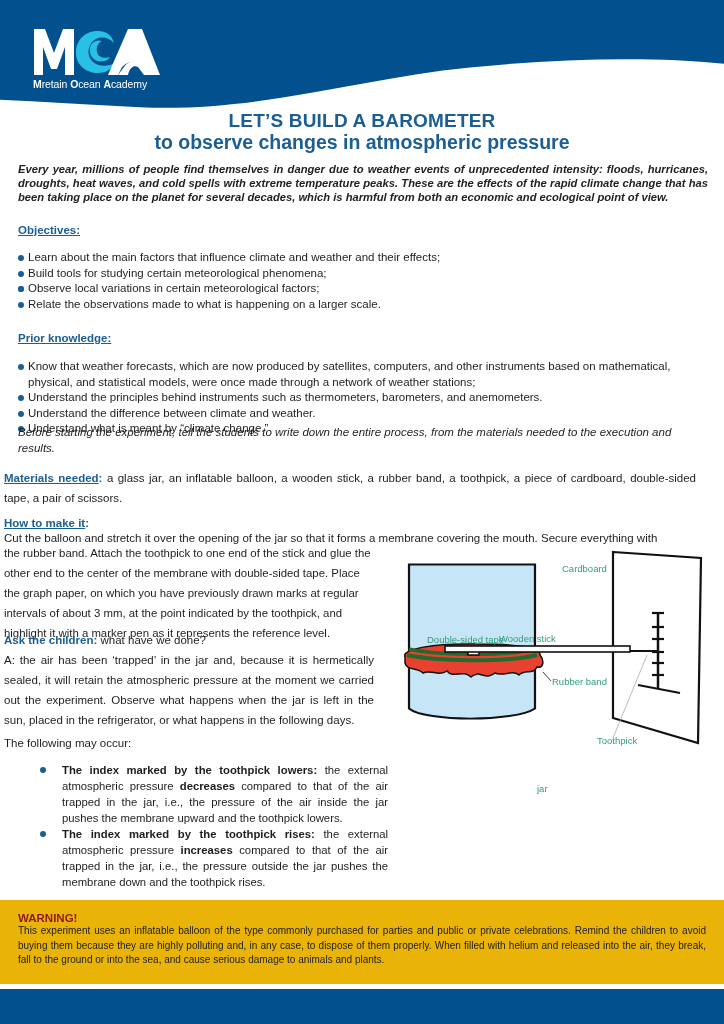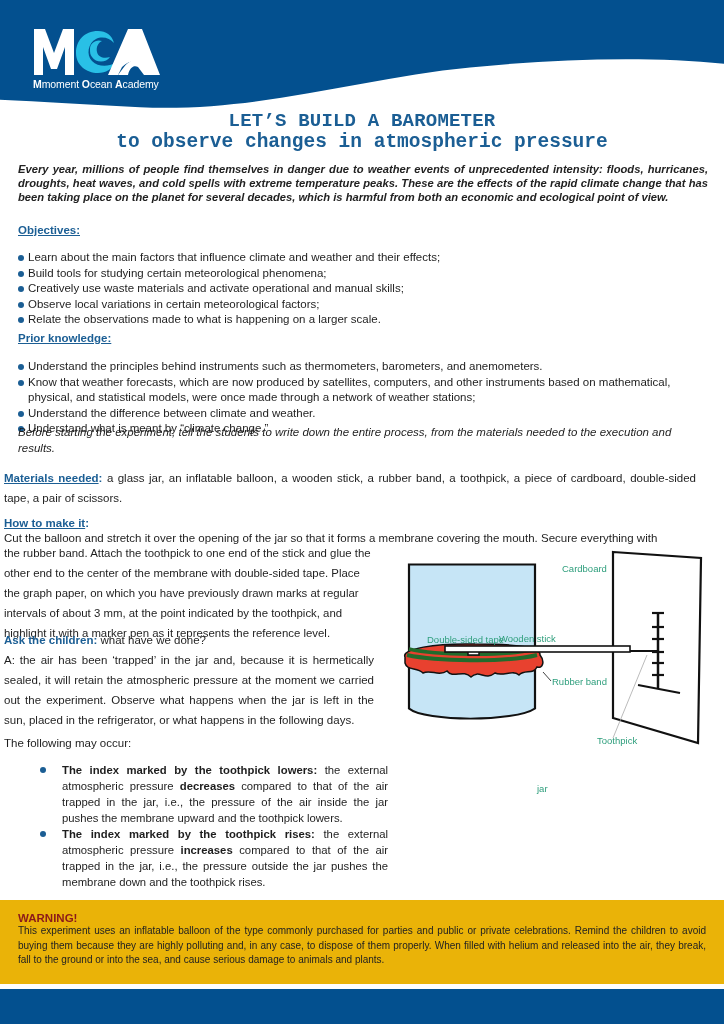--- a/index.html
+++ b/index.html
@@ -6,21 +6,21 @@
   html, body { width: 724px; height: 1024px; overflow: hidden; background: #ffffff; }
   body { position: relative; font-family: "Liberation Sans", sans-serif; color: #1e1e1e; }
 
   .header { position: absolute; left: 0; top: 0; width: 724px; height: 110px; }
   .header svg { position: absolute; left: 0; top: 0; }
   .logo { position: absolute; left: 32px; top: 25px; width: 150px; height: 70px; }
   .logo-letters { position: absolute; left: 0; top: 0; }
   .logo-sub { position: absolute; left: 1px; top: 53px; font-size: 10.5px; color: #ffffff; white-space: nowrap; letter-spacing: -0.1px; }
   .logo-sub b { font-weight: bold; }
 
-  .title { position: absolute; left: 0; width: 724px; text-align: center; color: #1b5e94; font-weight: bold; font-family: Liberation Mono, monospace; }
+  .title { position: absolute; left: 0; width: 724px; text-align: center; color: #1b5e94; font-weight: bold; }
   .title1 { top: 110px; font-size: 19px; letter-spacing: 0.2px; }
   .title2 { top: 131px; font-size: 19.5px; }
 
   .intro { position: absolute; left: 18px; top: 162px; width: 690px; font-size: 11.2px; line-height: 14px; font-style: italic; font-weight: bold; text-align: justify; color: #222; }
 
   .section-head { position: absolute; left: 18px; font-size: 11.5px; font-weight: bold; color: #1b5e94; text-decoration: underline; }
   .list { position: absolute; left: 18px; width: 692px; font-size: 11.5px; line-height: 15.5px; margin-top: 12px; }
   .list .li { position: relative; padding-left: 10px; }
   .list .li .bullet { position: absolute; left: 0; top: 5px; width: 6px; height: 6px; border-radius: 50%; background: #1b5e94; }
   .italic-note { position: absolute; left: 18px; width: 692px; font-size: 11.5px; line-height: 15.5px; font-style: italic; }
@@ -53,42 +53,42 @@
     <svg class="logo-letters" width="140" height="52" viewBox="0 0 140 52">
 
       <path d="M2,50 V4 H13 L22,28 L31,4 H42 V50 H33 V22 L25,44 H19 L11,22 V50 Z" fill="#ffffff"></path>
 
       <path d="M66,6 C52,6 44,16 44,28 C44,40 54,48 66,48 C74,48 80,44 83,38 C76,42 66,42 60,36 C54,30 56,18 64,14 C70,11 78,13 82,18 C80,10 74,6 66,6 Z" fill="#29c0e6"></path>
       <path d="M58,24 C58,18 64,14 70,16 C66,18 64,22 65,27 C66,32 72,34 78,32 C74,38 64,38 60,32 C58,30 58,27 58,24 Z" fill="#29c0e6"></path>
 
       <path d="M96,4 H110 L128,50 H117 L110,38 C104,34 96,36 90,42 L86,50 H76 Z" fill="#ffffff"></path>
       <path d="M92,42 C98,34 108,32 114,38 L118,50 H112 L106,42 C102,40 98,42 96,50 H86 Z" fill="#ffffff"></path>
     </svg>
-    <div class="logo-sub"><b>M</b><span>moment </span><b>O</b><span>cean </span><b>A</b><span>cademy</span></div>
+    <div class="logo-sub"><b>M</b><span>retain </span><b>O</b><span>cean </span><b>A</b><span>cademy</span></div>
   </div>
 </div>
 
 <div class="title title1">LET’S BUILD A BAROMETER</div>
 <div class="title title2">to observe changes in atmospheric pressure</div>
 
 <div class="intro">Every year, millions of people find themselves in danger due to weather events of unprecedented intensity: floods, hurricanes, droughts, heat waves, and cold spells with extreme temperature peaks. These are the effects of the rapid climate change that has been taking place on the planet for several decades, which is harmful from both an economic and ecological point of view.</div>
 
 <div class="section-head" style="top:224px;">Objectives:</div>
 <div class="list" style="top:238px;">
   <div class="li"><span class="bullet"></span><span>Learn about the main factors that influence climate and weather and their effects;</span></div>
   <div class="li"><span class="bullet"></span><span>Build tools for studying certain meteorological phenomena;</span></div>
-  <div class="li"><span class="bullet"></span><span>Creatively use waste materials and activate operational and manual skills;</span></div>
+  <div class="li"><span class="bullet"></span></div>
   <div class="li"><span class="bullet"></span><span>Observe local variations in certain meteorological factors;</span></div>
   <div class="li"><span class="bullet"></span><span>Relate the observations made to what is happening on a larger scale.</span></div>
 </div>
 
 <div class="section-head" style="top:332px;">Prior knowledge:</div>
 <div class="list" style="top:347px;">
+  <div class="li"><span class="bullet"></span><span> Know that weather forecasts, which are now produced by satellites, computers, and other instruments based on mathematical, physical, and statistical models, were once made through a network of weather stations;</span></div>
   <div class="li"><span class="bullet"></span><span>Understand the principles behind instruments such as thermometers, barometers, and anemometers.</span></div>
-  <div class="li"><span class="bullet"></span><span> Know that weather forecasts, which are now produced by satellites, computers, and other instruments based on mathematical, physical, and statistical models, were once made through a network of weather stations;</span></div>
   <div class="li"><span class="bullet"></span><span>Understand the difference between climate and weather.</span></div>
   <div class="li"><span class="bullet"></span><span>Understand what is meant by “climate change.”</span></div>
 </div>
 <div class="italic-note" style="top:425px;">Before starting the experiment, tell the students to write down the entire process, from the materials needed to the execution and results.</div>
 
 <div class="para" style="top:468px; width:692px;"><span class="label-blue underline">Materials needed</span><span class="label-blue">:</span><span>  a glass jar, an inflatable balloon, a wooden stick, a rubber band, a toothpick, a piece of cardboard, double-sided tape, a pair of scissors.</span></div>
 
 <div class="para" style="top:513px; width:692px;"><span class="label-blue underline">How to make it</span><span class="label-blue">:</span></div>
 <div class="para" style="top:528px; width:692px; white-space:nowrap; text-align:left;">Cut the balloon and stretch it over the opening of the jar so that it forms a membrane covering the mouth. Secure everything with</div>
 <div class="para" style="top:543px; width:372px; text-align:left; font-size:11.4px;">the rubber band. Attach the toothpick to one end of the stick and glue the other end to the center of the membrane with double-sided tape. Place the graph paper, on which you have previously drawn marks at regular intervals of about 3 mm, at the point indicated by the toothpick, and highlight it with a marker pen as it represents the reference level.</div>

